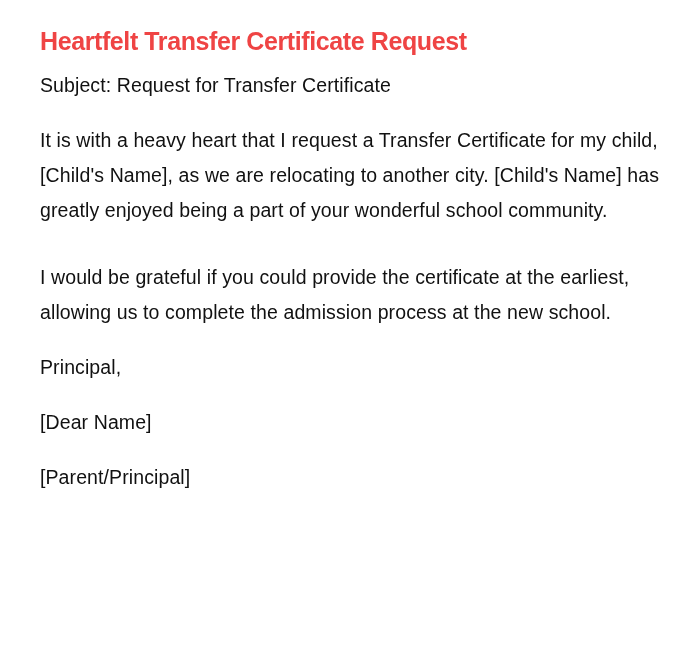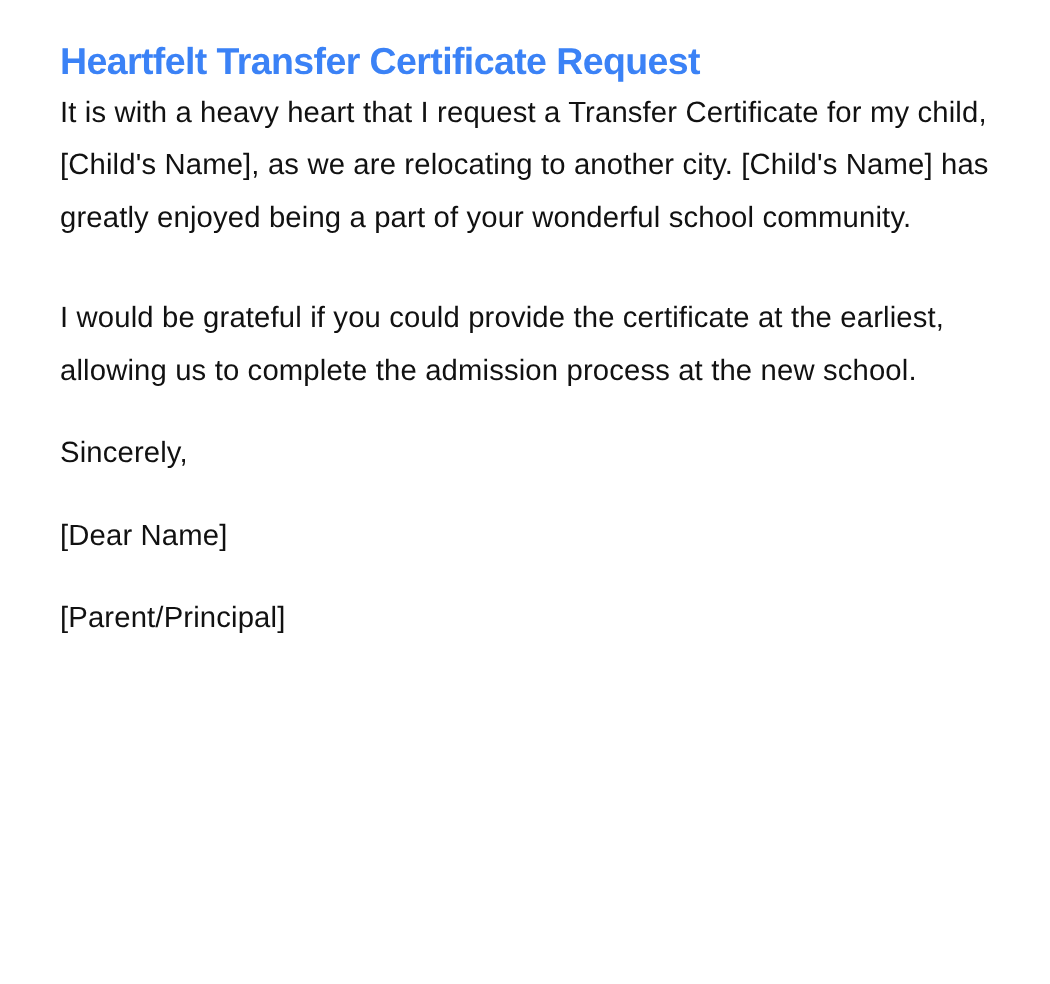--- a/index.html
+++ b/index.html
@@ -18,39 +18,40 @@
       position: relative;
       padding: 24px 40px 0 40px;
       width: 620px;
     }
     .title {
       font-size: 25px;
       font-weight: bold;
       letter-spacing: -0.4px;
       margin: 0;
       line-height: 34px;
-      color: #3b82f6;
+      color: #ef4444;
     }
     .para {
       font-size: 19.5px;
       line-height: 35px;
       margin: 0;
       letter-spacing: 0.1px;
     }
     .subject { margin-top: 10px; }
     .greeting { margin-top: 20px; }
-    .body1 { }
+    .body1 { margin-top: 20px; }
     .body2 { margin-top: 32px; }
     .closing { margin-top: 20px; }
     .sig-name { margin-top: 20px; }
     .sig-role { margin-top: 20px; }
   </style>
 </head>
 <body>
 
 <div class="doc">
   <h1 class="title">Heartfelt Transfer Certificate Request</h1>
+  <p class="para subject">Subject: Request for Transfer Certificate</p>
   <p class="para body1">It is with a heavy heart that I request a Transfer Certificate for my child, [Child's Name], as we are relocating to another city. [Child's Name] has greatly enjoyed being a part of your wonderful school community.</p>
   <p class="para body2">I would be grateful if you could provide the certificate at the earliest, allowing us to complete the admission process at the new school.</p>
-  <p class="para closing">Sincerely,</p>
+  <p class="para closing">Principal,</p>
   <p class="para sig-name">[Dear Name]</p>
   <p class="para sig-role">[Parent/Principal]</p>
 </div>
 
 </body></html>

